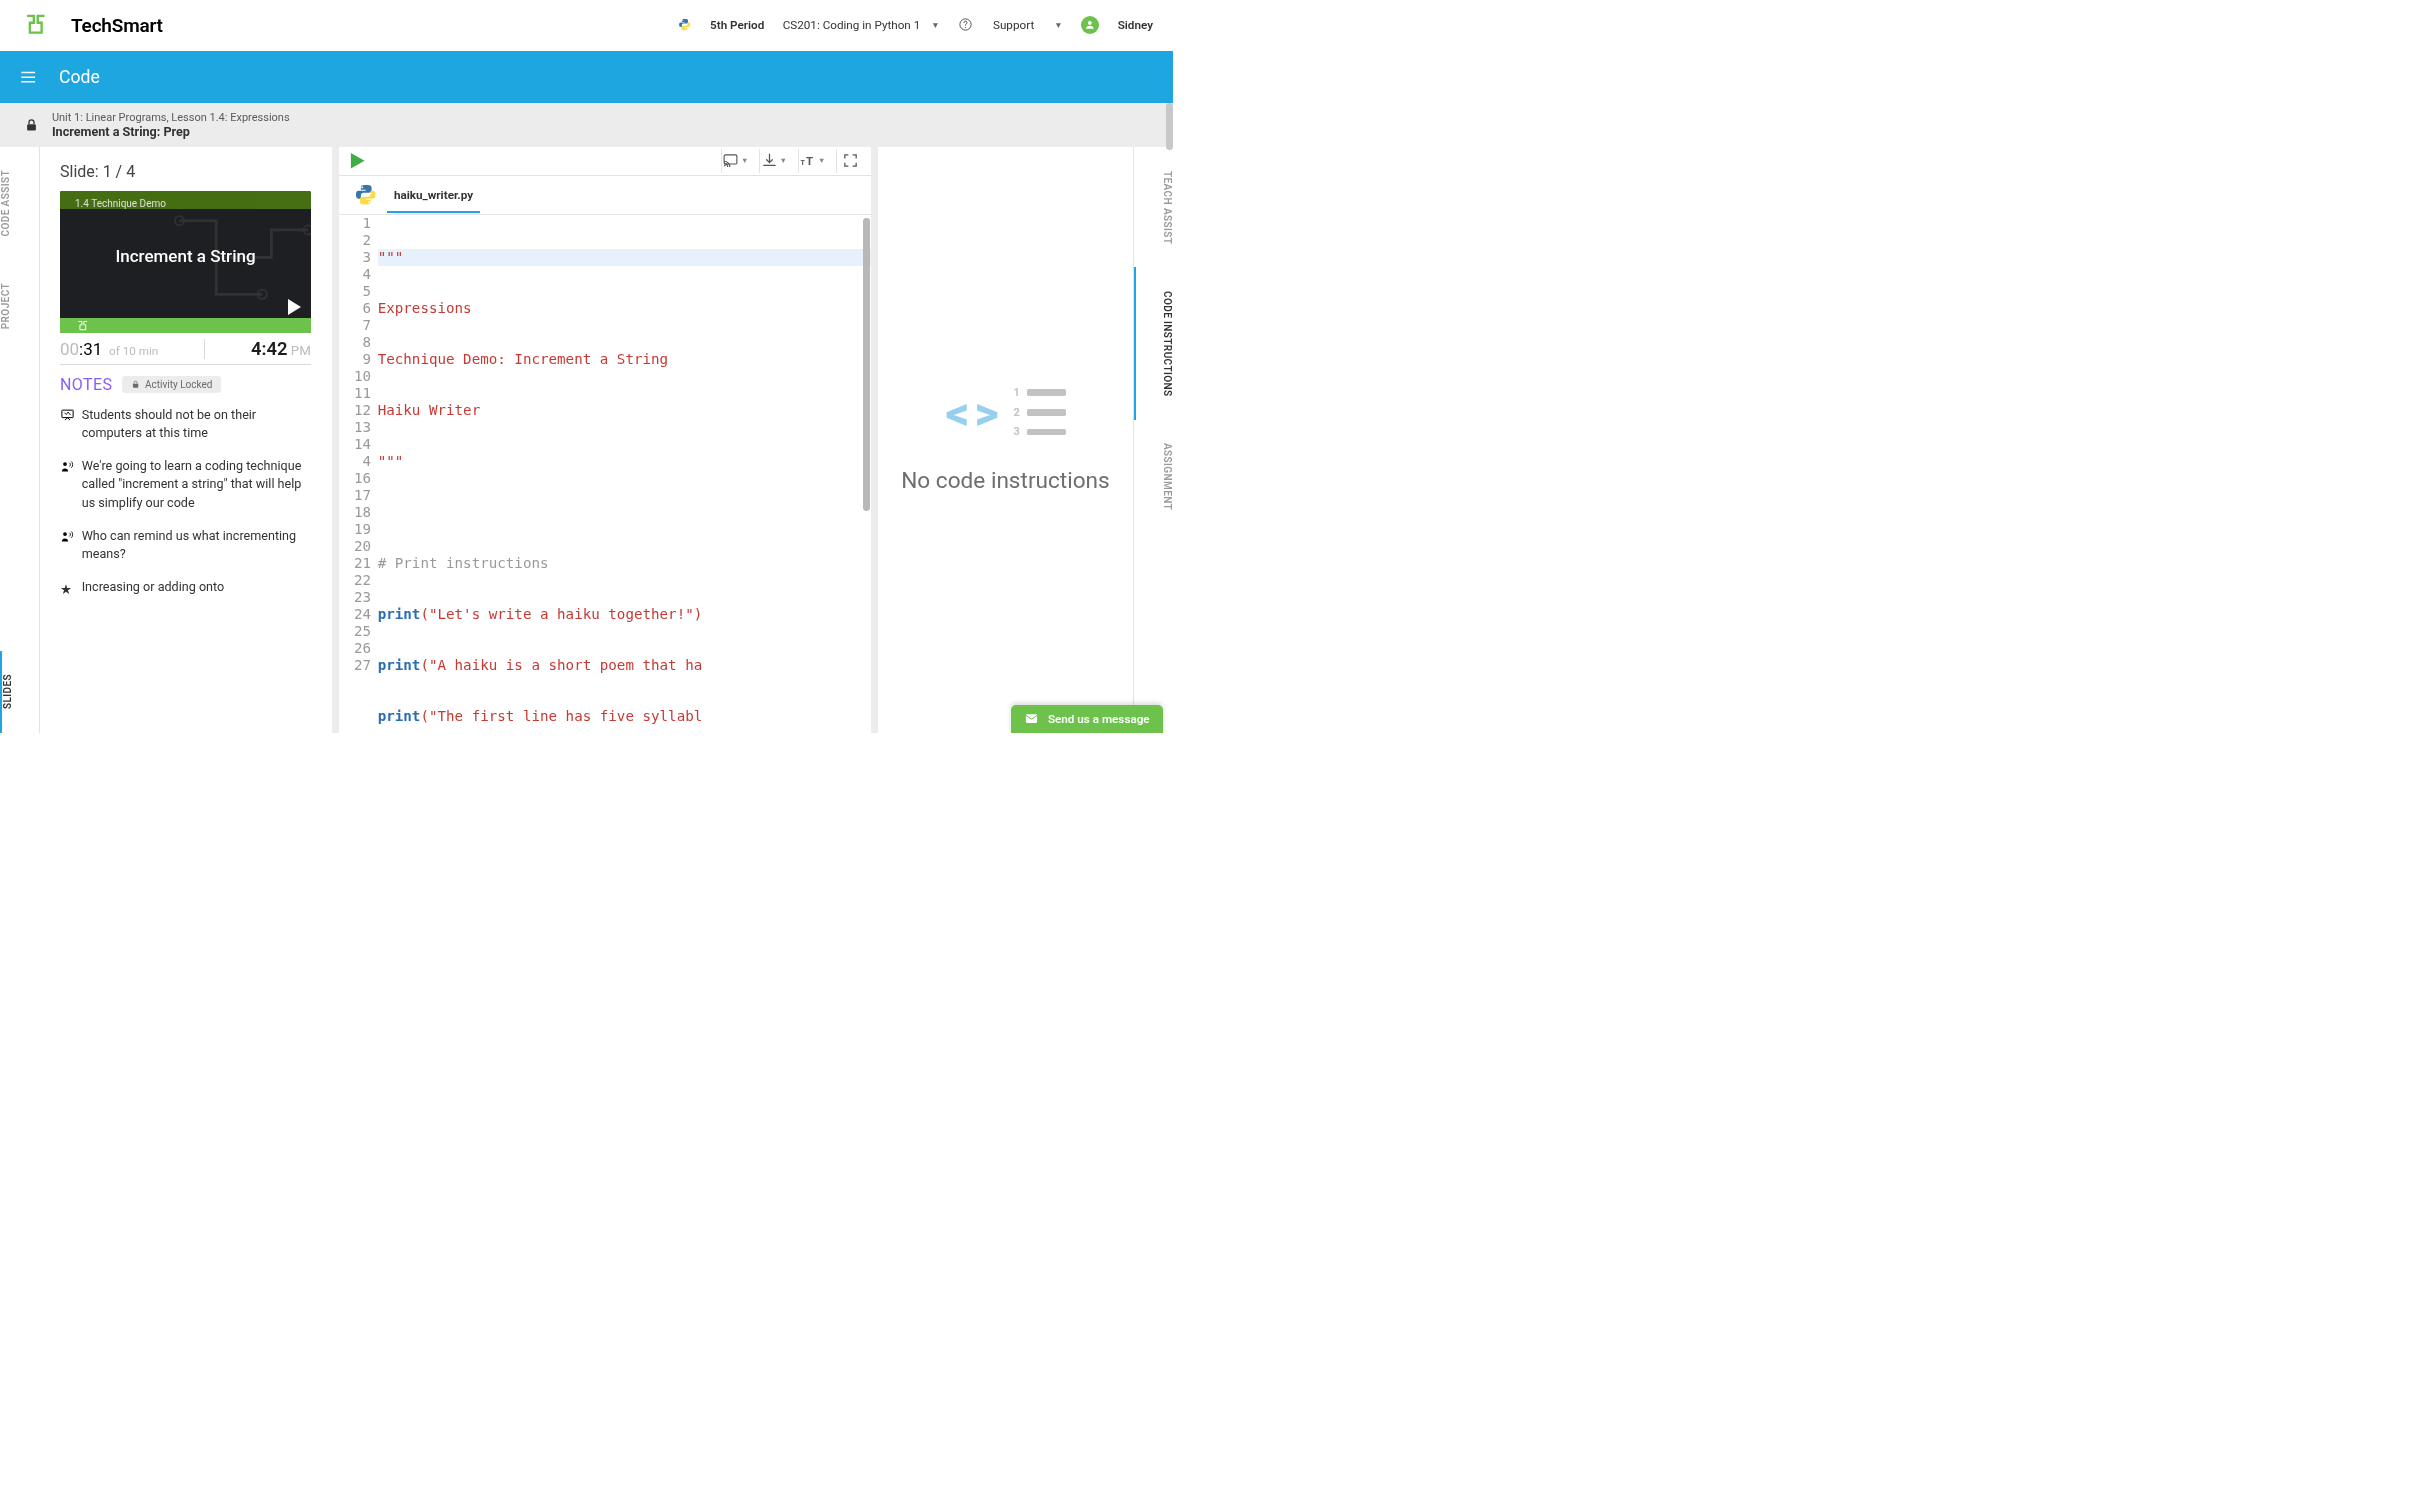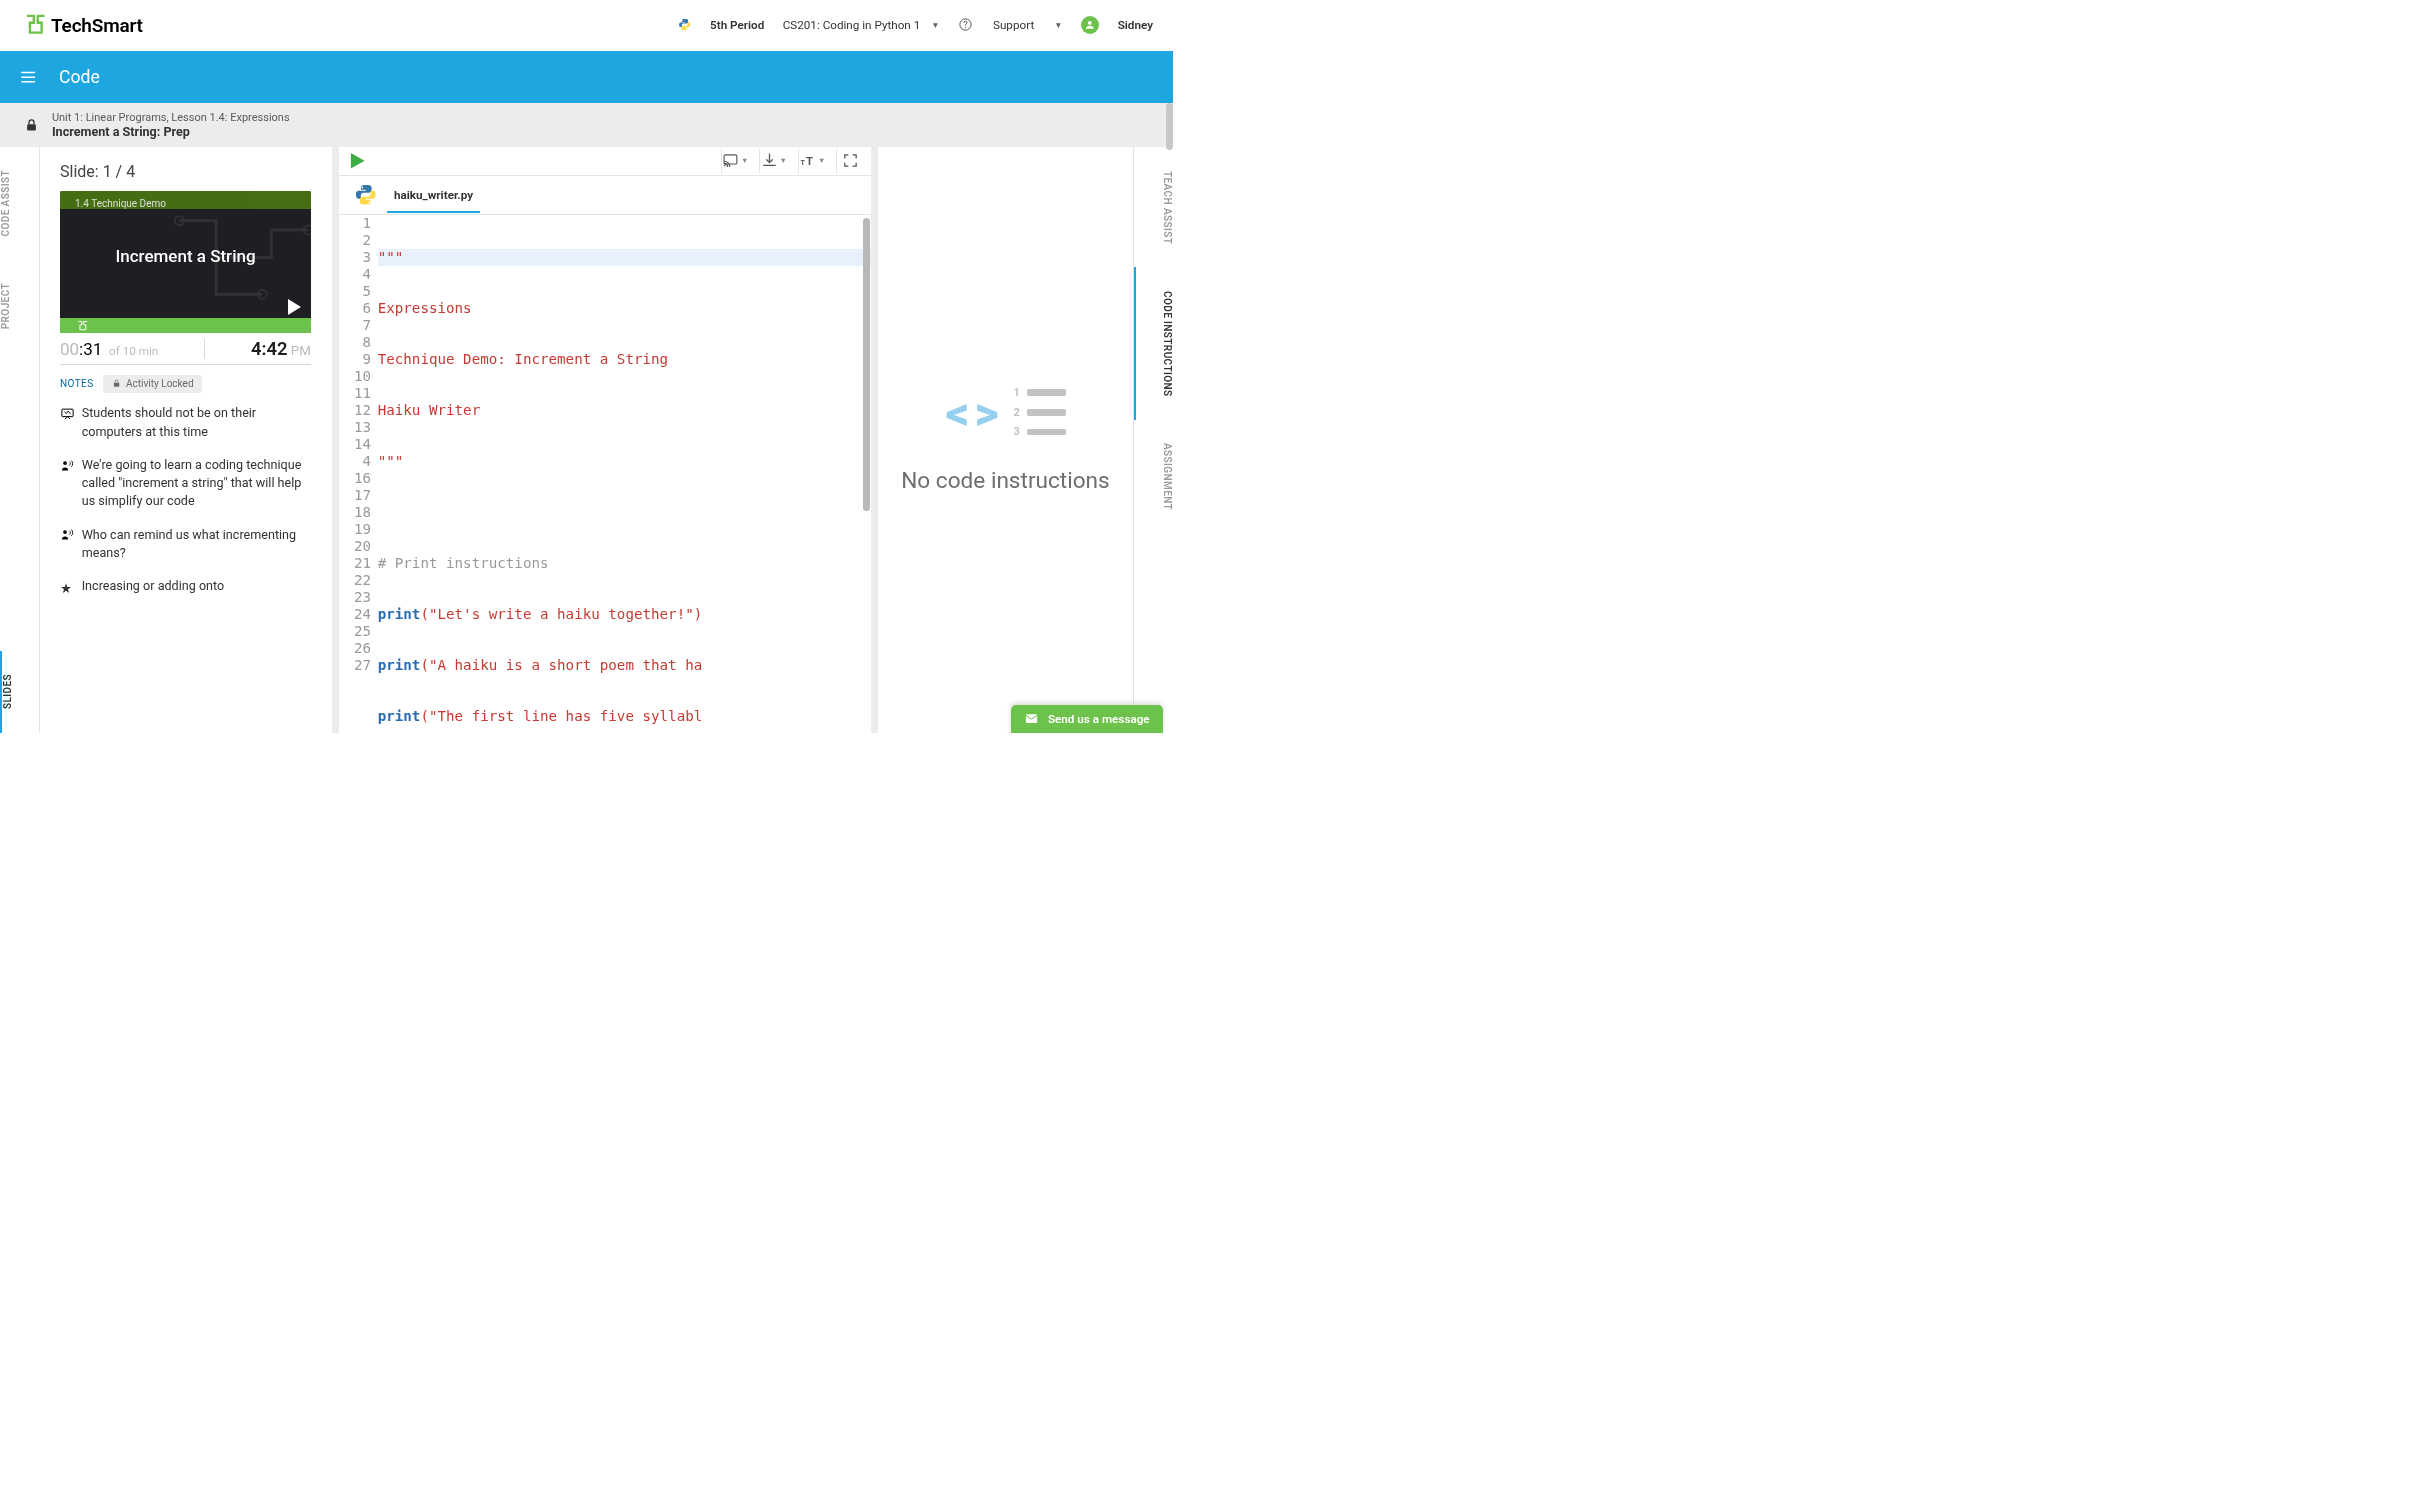--- a/index.html
+++ b/index.html
@@ -1,20 +1,20 @@
 <!DOCTYPE html>
 <html style="font-size:13.4px"><head>
 <meta charset="utf-8">
 <style>
 * { margin: 0; padding: 0; box-sizing: border-box; }
 body { font-family: -apple-system, BlinkMacSystemFont, "Segoe UI", Roboto, Helvetica, Arial, sans-serif; background: #fff; color: #333; width: 1173px; height: 733px; overflow: hidden; position: relative; }
 
 
 .top-header { height: 51px; display: flex; align-items: center; justify-content: space-between; padding: 0 20px 0 23.5px; border-bottom: 0.8px solid #fff; }
-.brand { display: inline-flex; align-items: center; gap: 4px; }
+.brand { display: inline-flex; align-items: center; gap: 24px; }
 .brand-logo { width: 23.5px; height: 23.5px; }
 .brand-name { font-size: 19px; font-weight: 600; color: #000; letter-spacing: -0.2px; }
 .top-right { display: inline-flex; align-items: center; gap: 18.4px; color: #333; }
 .python-badge { width: 13.4px; height: 13.4px; }
 .period { font-size: 11.7px; font-weight: 600; color: #333; }
 .course { font-size: 11.7px; color: #333; display: inline-flex; align-items: center; gap: 11px; }
 .dropdown-caret { font-size: 8.4px; color: #666; }
 .support { display: inline-flex; align-items: center; gap: 20px; font-size: 11.7px; color: #333; }
 .help-icon { width: 15px; height: 15px; }
 .avatar { width: 18.4px; height: 18.4px; border-radius: 50%; background: #6cc24a; display: inline-flex; align-items: center; justify-content: center; }
@@ -57,21 +57,21 @@
 
 .time-row { display: flex; align-items: center; justify-content: space-between; margin-top: 5px; border-bottom: 0.8px solid #d9d9d9; padding-bottom: 5px; width: 251px; }
 .elapsed { font-size: 17px; color: #000; }
 .elapsed .dim { color: #bbb; }
 .of-min { font-size: 11.7px; color: #bbb; margin-left: 3.4px; }
 .divider-vert { width: 0.8px; height: 20px; background: #d9d9d9; margin: 0 8.4px; }
 .clock { font-size: 18.4px; font-weight: 600; color: #1e1e1e; }
 .ampm { font-size: 13.4px; color: #bbb; margin-left: 3.4px; font-weight: 400; }
 
 .notes-row { display: flex; align-items: center; gap: 10px; margin-top: 10px; }
-.notes-label { font-size: 10px; color: #0369a1; letter-spacing: 0.4px; }
+.notes-label { font-size: 16px; color: #8b5cf6; letter-spacing: 0.4px; }
 .activity-locked { display: inline-flex; align-items: center; gap: 5px; background: #ececec; color: #6a6a6a; font-size: 10px; padding: 3.4px 8.4px; border-radius: 3.4px; }
 .activity-locked svg { width: 9.2px; height: 9.2px; }
 
 .notes-body { margin-top: 11.7px; font-size: 12.6px; color: #333; line-height: 1.45; overflow-y: auto; flex: 1; padding-right: 3.4px; }
 .note-item { display: flex; gap: 6.7px; margin-bottom: 15px; }
 .note-icon { flex: 0 0 15px; width: 15px; height: 15px; margin-top: 1.7px; }
 
 
 .editor-col { flex: 1; background: #fff; display: flex; flex-direction: column; margin: 0 6.7px 0 6.7px; overflow: hidden; }
 .editor-toolbar { height: 28.5px; display: flex; align-items: center; border-bottom: 0.8px solid #e3e3e3; padding: 0 6.7px; gap: 10px; }

